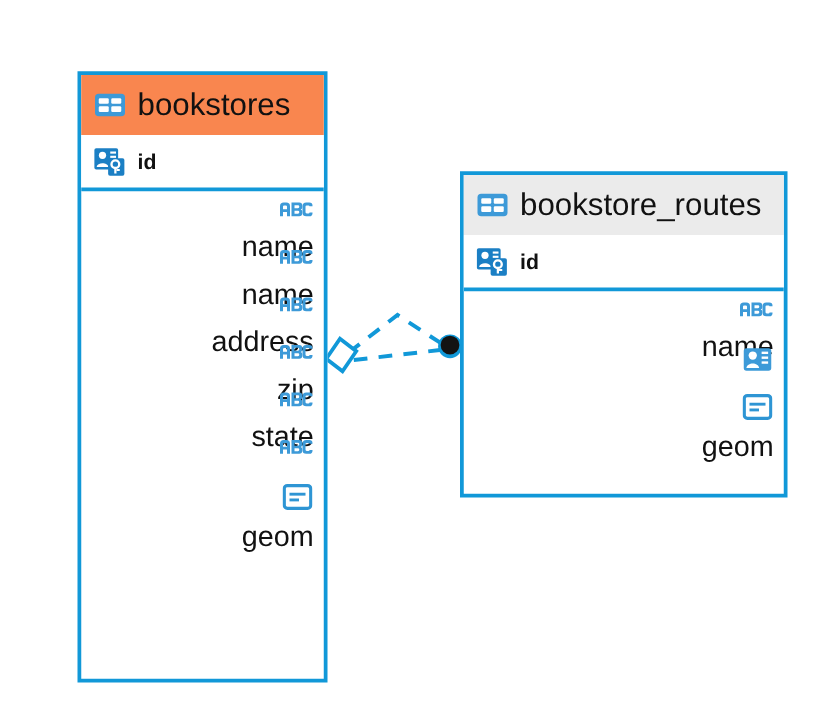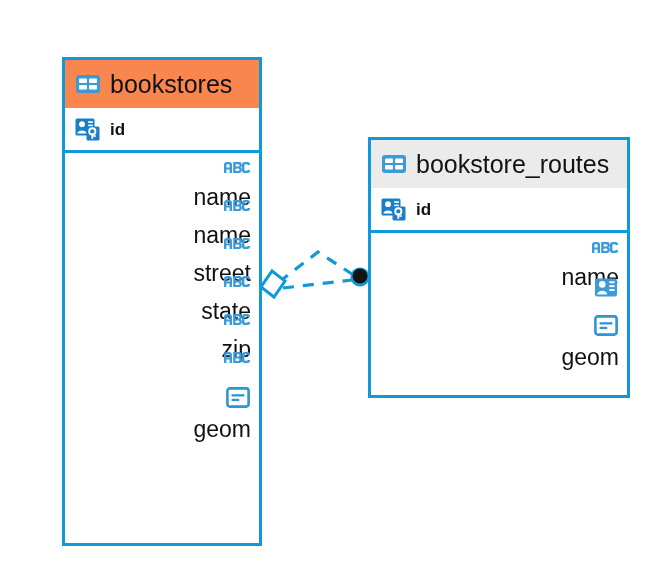--- a/index.html
+++ b/index.html
@@ -191,45 +191,45 @@
       </div>
 
       <div class="field-row">
         <span class="icon icon-abc">
           <svg width="28" height="13" viewBox="0 0 28 13" xmlns="http://www.w3.org/2000/svg">
             <path d="M1 12 L1 4 Q1 1 4 1 L6 1 Q9 1 9 4 L9 12 L6.6 12 L6.6 8.6 L3.4 8.6 L3.4 12 Z M3.4 6.4 L6.6 6.4 L6.6 4.2 Q6.6 3.3 5.6 3.3 L4.4 3.3 Q3.4 3.3 3.4 4.2 Z" fill="#3d9ad8"></path>
             <path d="M10.2 1 L16.4 1 Q18.8 1 18.8 3.4 L18.8 4.9 Q18.8 6.2 17.6 6.5 Q18.8 6.8 18.8 8.1 L18.8 9.6 Q18.8 12 16.4 12 L10.2 12 Z M12.6 3.2 L12.6 5.5 L15.4 5.5 Q16.4 5.5 16.4 4.6 L16.4 4.1 Q16.4 3.2 15.4 3.2 Z M12.6 7.6 L12.6 9.9 L15.4 9.9 Q16.4 9.9 16.4 9 L16.4 8.5 Q16.4 7.6 15.4 7.6 Z" fill="#3d9ad8"></path>
             <path d="M27 4 L24.6 4 L24.6 3.9 Q24.6 3.3 23.8 3.3 L22.4 3.3 Q21.4 3.3 21.4 4.2 L21.4 8.8 Q21.4 9.7 22.4 9.7 L23.8 9.7 Q24.6 9.7 24.6 9.1 L24.6 9 L27 9 L27 9.5 Q27 12 24.4 12 L22 12 Q19 12 19 9.2 L19 3.8 Q19 1 22 1 L24.4 1 Q27 1 27 3.5 Z" fill="#3d9ad8"></path>
           </svg>
         </span>
-        <span class="field-label">street</span>
-      </div>
-
-
+        <span class="field-label">address</span>
+      </div>
+
+
+
+      <div class="field-row">
+        <span class="icon icon-abc">
+          <svg width="28" height="13" viewBox="0 0 28 13" xmlns="http://www.w3.org/2000/svg">
+            <path d="M1 12 L1 4 Q1 1 4 1 L6 1 Q9 1 9 4 L9 12 L6.6 12 L6.6 8.6 L3.4 8.6 L3.4 12 Z M3.4 6.4 L6.6 6.4 L6.6 4.2 Q6.6 3.3 5.6 3.3 L4.4 3.3 Q3.4 3.3 3.4 4.2 Z" fill="#3d9ad8"></path>
+            <path d="M10.2 1 L16.4 1 Q18.8 1 18.8 3.4 L18.8 4.9 Q18.8 6.2 17.6 6.5 Q18.8 6.8 18.8 8.1 L18.8 9.6 Q18.8 12 16.4 12 L10.2 12 Z M12.6 3.2 L12.6 5.5 L15.4 5.5 Q16.4 5.5 16.4 4.6 L16.4 4.1 Q16.4 3.2 15.4 3.2 Z M12.6 7.6 L12.6 9.9 L15.4 9.9 Q16.4 9.9 16.4 9 L16.4 8.5 Q16.4 7.6 15.4 7.6 Z" fill="#3d9ad8"></path>
+            <path d="M27 4 L24.6 4 L24.6 3.9 Q24.6 3.3 23.8 3.3 L22.4 3.3 Q21.4 3.3 21.4 4.2 L21.4 8.8 Q21.4 9.7 22.4 9.7 L23.8 9.7 Q24.6 9.7 24.6 9.1 L24.6 9 L27 9 L27 9.5 Q27 12 24.4 12 L22 12 Q19 12 19 9.2 L19 3.8 Q19 1 22 1 L24.4 1 Q27 1 27 3.5 Z" fill="#3d9ad8"></path>
+          </svg>
+        </span>
+        <span class="field-label">zip</span>
+      </div>
 
       <div class="field-row">
         <span class="icon icon-abc">
           <svg width="28" height="13" viewBox="0 0 28 13" xmlns="http://www.w3.org/2000/svg">
             <path d="M1 12 L1 4 Q1 1 4 1 L6 1 Q9 1 9 4 L9 12 L6.6 12 L6.6 8.6 L3.4 8.6 L3.4 12 Z M3.4 6.4 L6.6 6.4 L6.6 4.2 Q6.6 3.3 5.6 3.3 L4.4 3.3 Q3.4 3.3 3.4 4.2 Z" fill="#3d9ad8"></path>
             <path d="M10.2 1 L16.4 1 Q18.8 1 18.8 3.4 L18.8 4.9 Q18.8 6.2 17.6 6.5 Q18.8 6.8 18.8 8.1 L18.8 9.6 Q18.8 12 16.4 12 L10.2 12 Z M12.6 3.2 L12.6 5.5 L15.4 5.5 Q16.4 5.5 16.4 4.6 L16.4 4.1 Q16.4 3.2 15.4 3.2 Z M12.6 7.6 L12.6 9.9 L15.4 9.9 Q16.4 9.9 16.4 9 L16.4 8.5 Q16.4 7.6 15.4 7.6 Z" fill="#3d9ad8"></path>
             <path d="M27 4 L24.6 4 L24.6 3.9 Q24.6 3.3 23.8 3.3 L22.4 3.3 Q21.4 3.3 21.4 4.2 L21.4 8.8 Q21.4 9.7 22.4 9.7 L23.8 9.7 Q24.6 9.7 24.6 9.1 L24.6 9 L27 9 L27 9.5 Q27 12 24.4 12 L22 12 Q19 12 19 9.2 L19 3.8 Q19 1 22 1 L24.4 1 Q27 1 27 3.5 Z" fill="#3d9ad8"></path>
           </svg>
         </span>
         <span class="field-label">state</span>
-      </div>
-
-      <div class="field-row">
-        <span class="icon icon-abc">
-          <svg width="28" height="13" viewBox="0 0 28 13" xmlns="http://www.w3.org/2000/svg">
-            <path d="M1 12 L1 4 Q1 1 4 1 L6 1 Q9 1 9 4 L9 12 L6.6 12 L6.6 8.6 L3.4 8.6 L3.4 12 Z M3.4 6.4 L6.6 6.4 L6.6 4.2 Q6.6 3.3 5.6 3.3 L4.4 3.3 Q3.4 3.3 3.4 4.2 Z" fill="#3d9ad8"></path>
-            <path d="M10.2 1 L16.4 1 Q18.8 1 18.8 3.4 L18.8 4.9 Q18.8 6.2 17.6 6.5 Q18.8 6.8 18.8 8.1 L18.8 9.6 Q18.8 12 16.4 12 L10.2 12 Z M12.6 3.2 L12.6 5.5 L15.4 5.5 Q16.4 5.5 16.4 4.6 L16.4 4.1 Q16.4 3.2 15.4 3.2 Z M12.6 7.6 L12.6 9.9 L15.4 9.9 Q16.4 9.9 16.4 9 L16.4 8.5 Q16.4 7.6 15.4 7.6 Z" fill="#3d9ad8"></path>
-            <path d="M27 4 L24.6 4 L24.6 3.9 Q24.6 3.3 23.8 3.3 L22.4 3.3 Q21.4 3.3 21.4 4.2 L21.4 8.8 Q21.4 9.7 22.4 9.7 L23.8 9.7 Q24.6 9.7 24.6 9.1 L24.6 9 L27 9 L27 9.5 Q27 12 24.4 12 L22 12 Q19 12 19 9.2 L19 3.8 Q19 1 22 1 L24.4 1 Q27 1 27 3.5 Z" fill="#3d9ad8"></path>
-          </svg>
-        </span>
-        <span class="field-label">zip</span>
       </div>
 
       <div class="field-row">
         <span class="icon icon-abc">
           <svg width="28" height="13" viewBox="0 0 28 13" xmlns="http://www.w3.org/2000/svg">
             <path d="M1 12 L1 4 Q1 1 4 1 L6 1 Q9 1 9 4 L9 12 L6.6 12 L6.6 8.6 L3.4 8.6 L3.4 12 Z M3.4 6.4 L6.6 6.4 L6.6 4.2 Q6.6 3.3 5.6 3.3 L4.4 3.3 Q3.4 3.3 3.4 4.2 Z" fill="#3d9ad8"></path>
             <path d="M10.2 1 L16.4 1 Q18.8 1 18.8 3.4 L18.8 4.9 Q18.8 6.2 17.6 6.5 Q18.8 6.8 18.8 8.1 L18.8 9.6 Q18.8 12 16.4 12 L10.2 12 Z M12.6 3.2 L12.6 5.5 L15.4 5.5 Q16.4 5.5 16.4 4.6 L16.4 4.1 Q16.4 3.2 15.4 3.2 Z M12.6 7.6 L12.6 9.9 L15.4 9.9 Q16.4 9.9 16.4 9 L16.4 8.5 Q16.4 7.6 15.4 7.6 Z" fill="#3d9ad8"></path>
             <path d="M27 4 L24.6 4 L24.6 3.9 Q24.6 3.3 23.8 3.3 L22.4 3.3 Q21.4 3.3 21.4 4.2 L21.4 8.8 Q21.4 9.7 22.4 9.7 L23.8 9.7 Q24.6 9.7 24.6 9.1 L24.6 9 L27 9 L27 9.5 Q27 12 24.4 12 L22 12 Q19 12 19 9.2 L19 3.8 Q19 1 22 1 L24.4 1 Q27 1 27 3.5 Z" fill="#3d9ad8"></path>
           </svg>
         </span>

